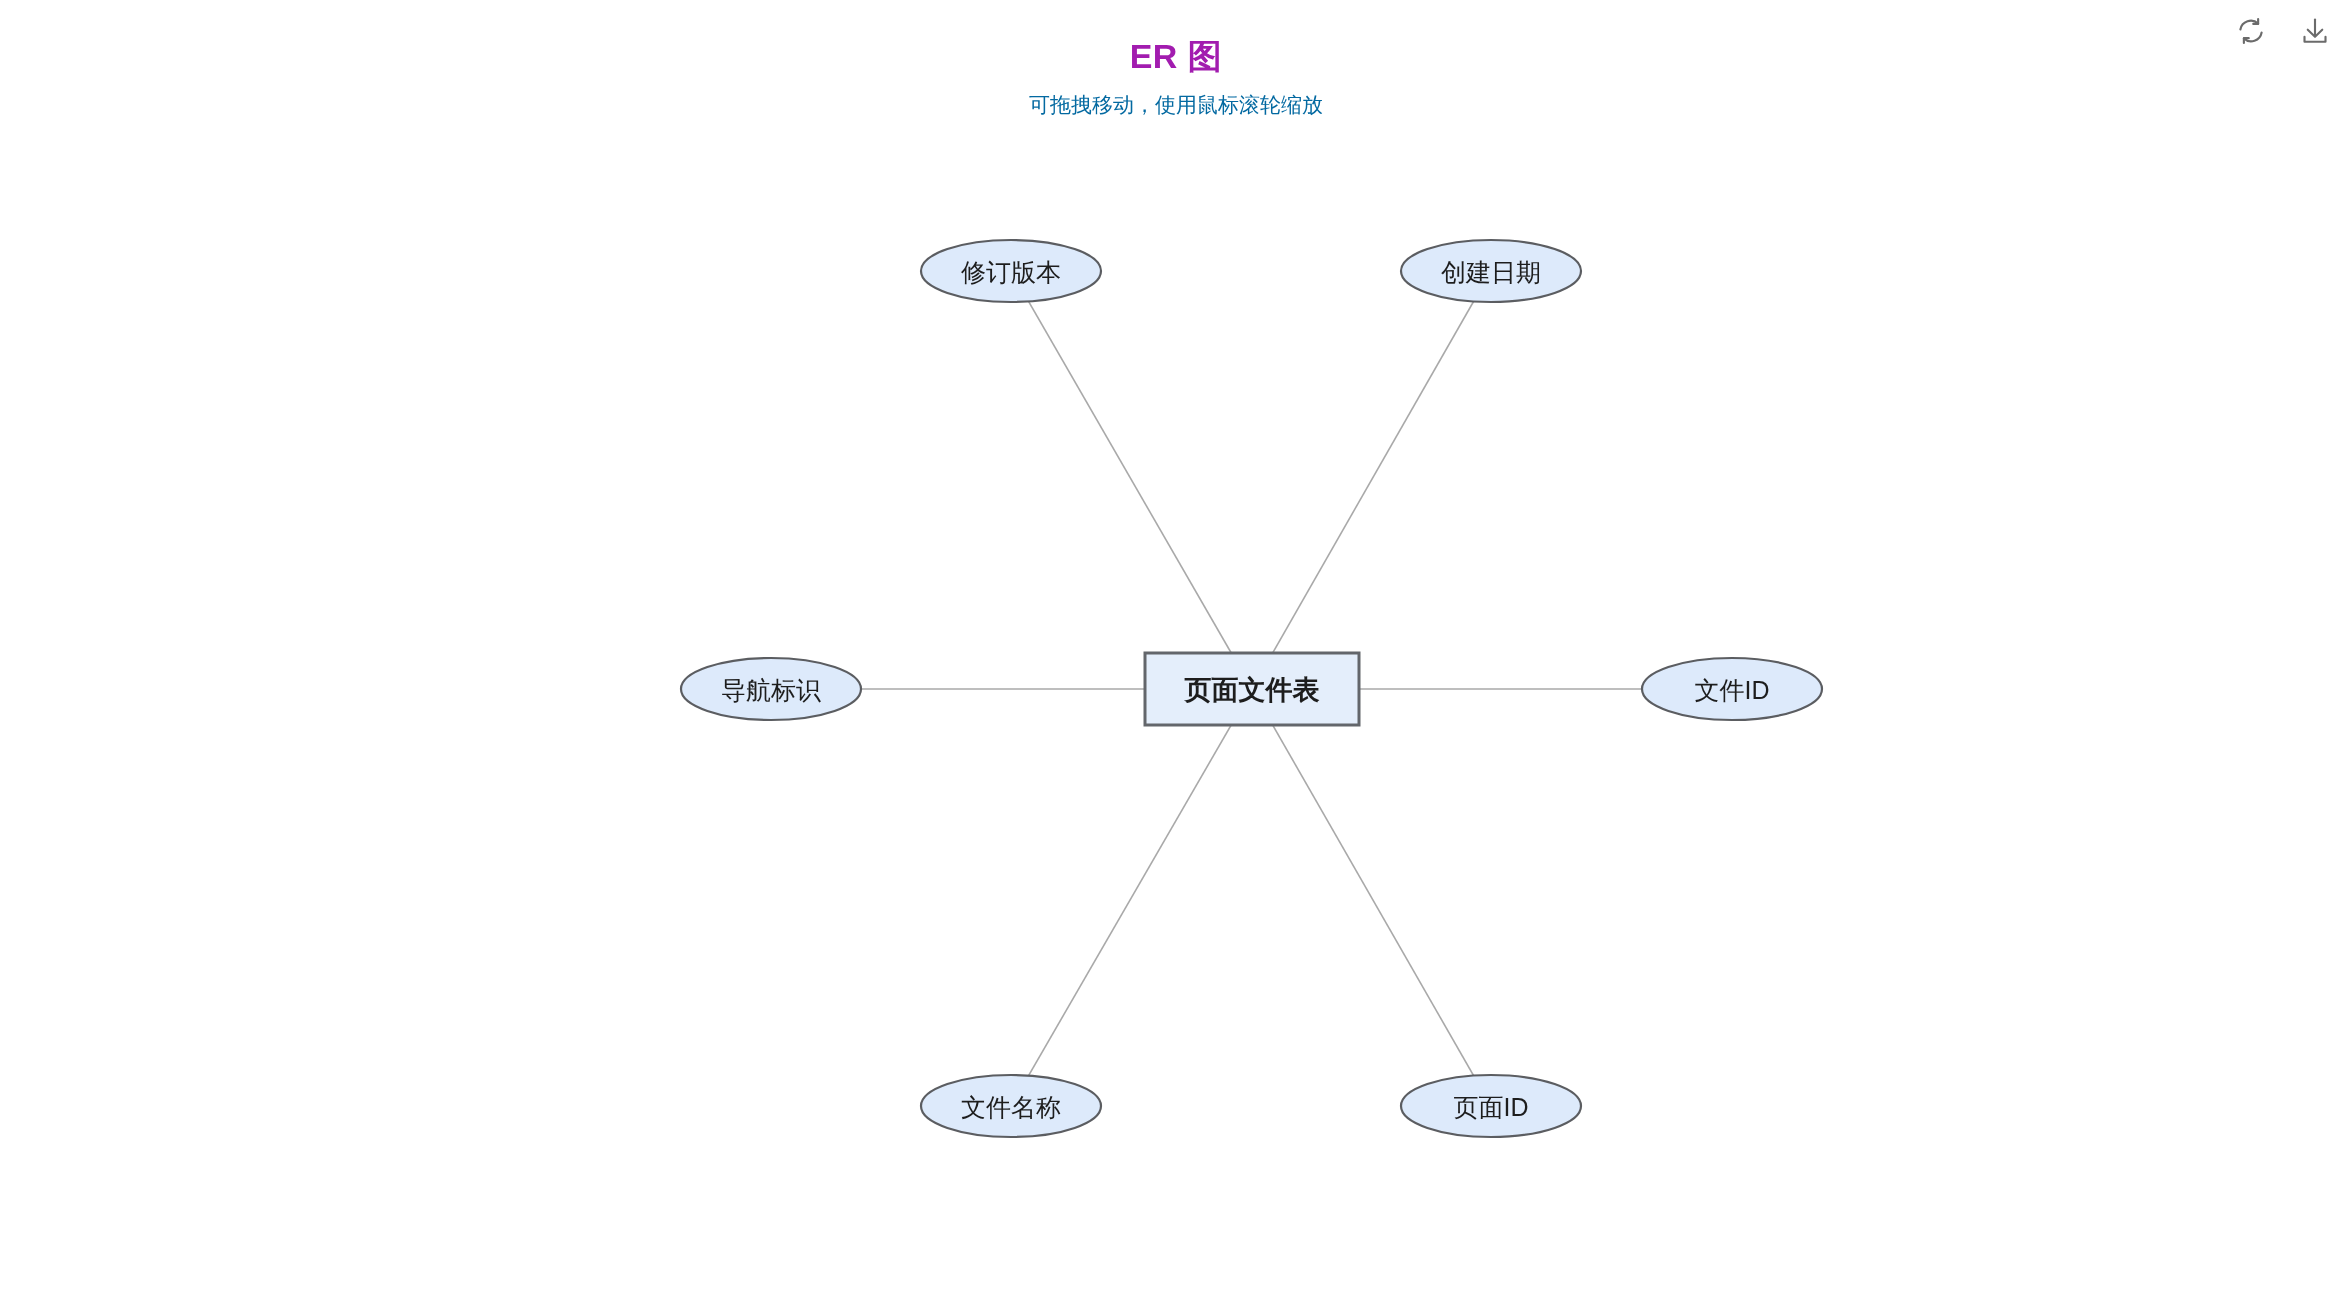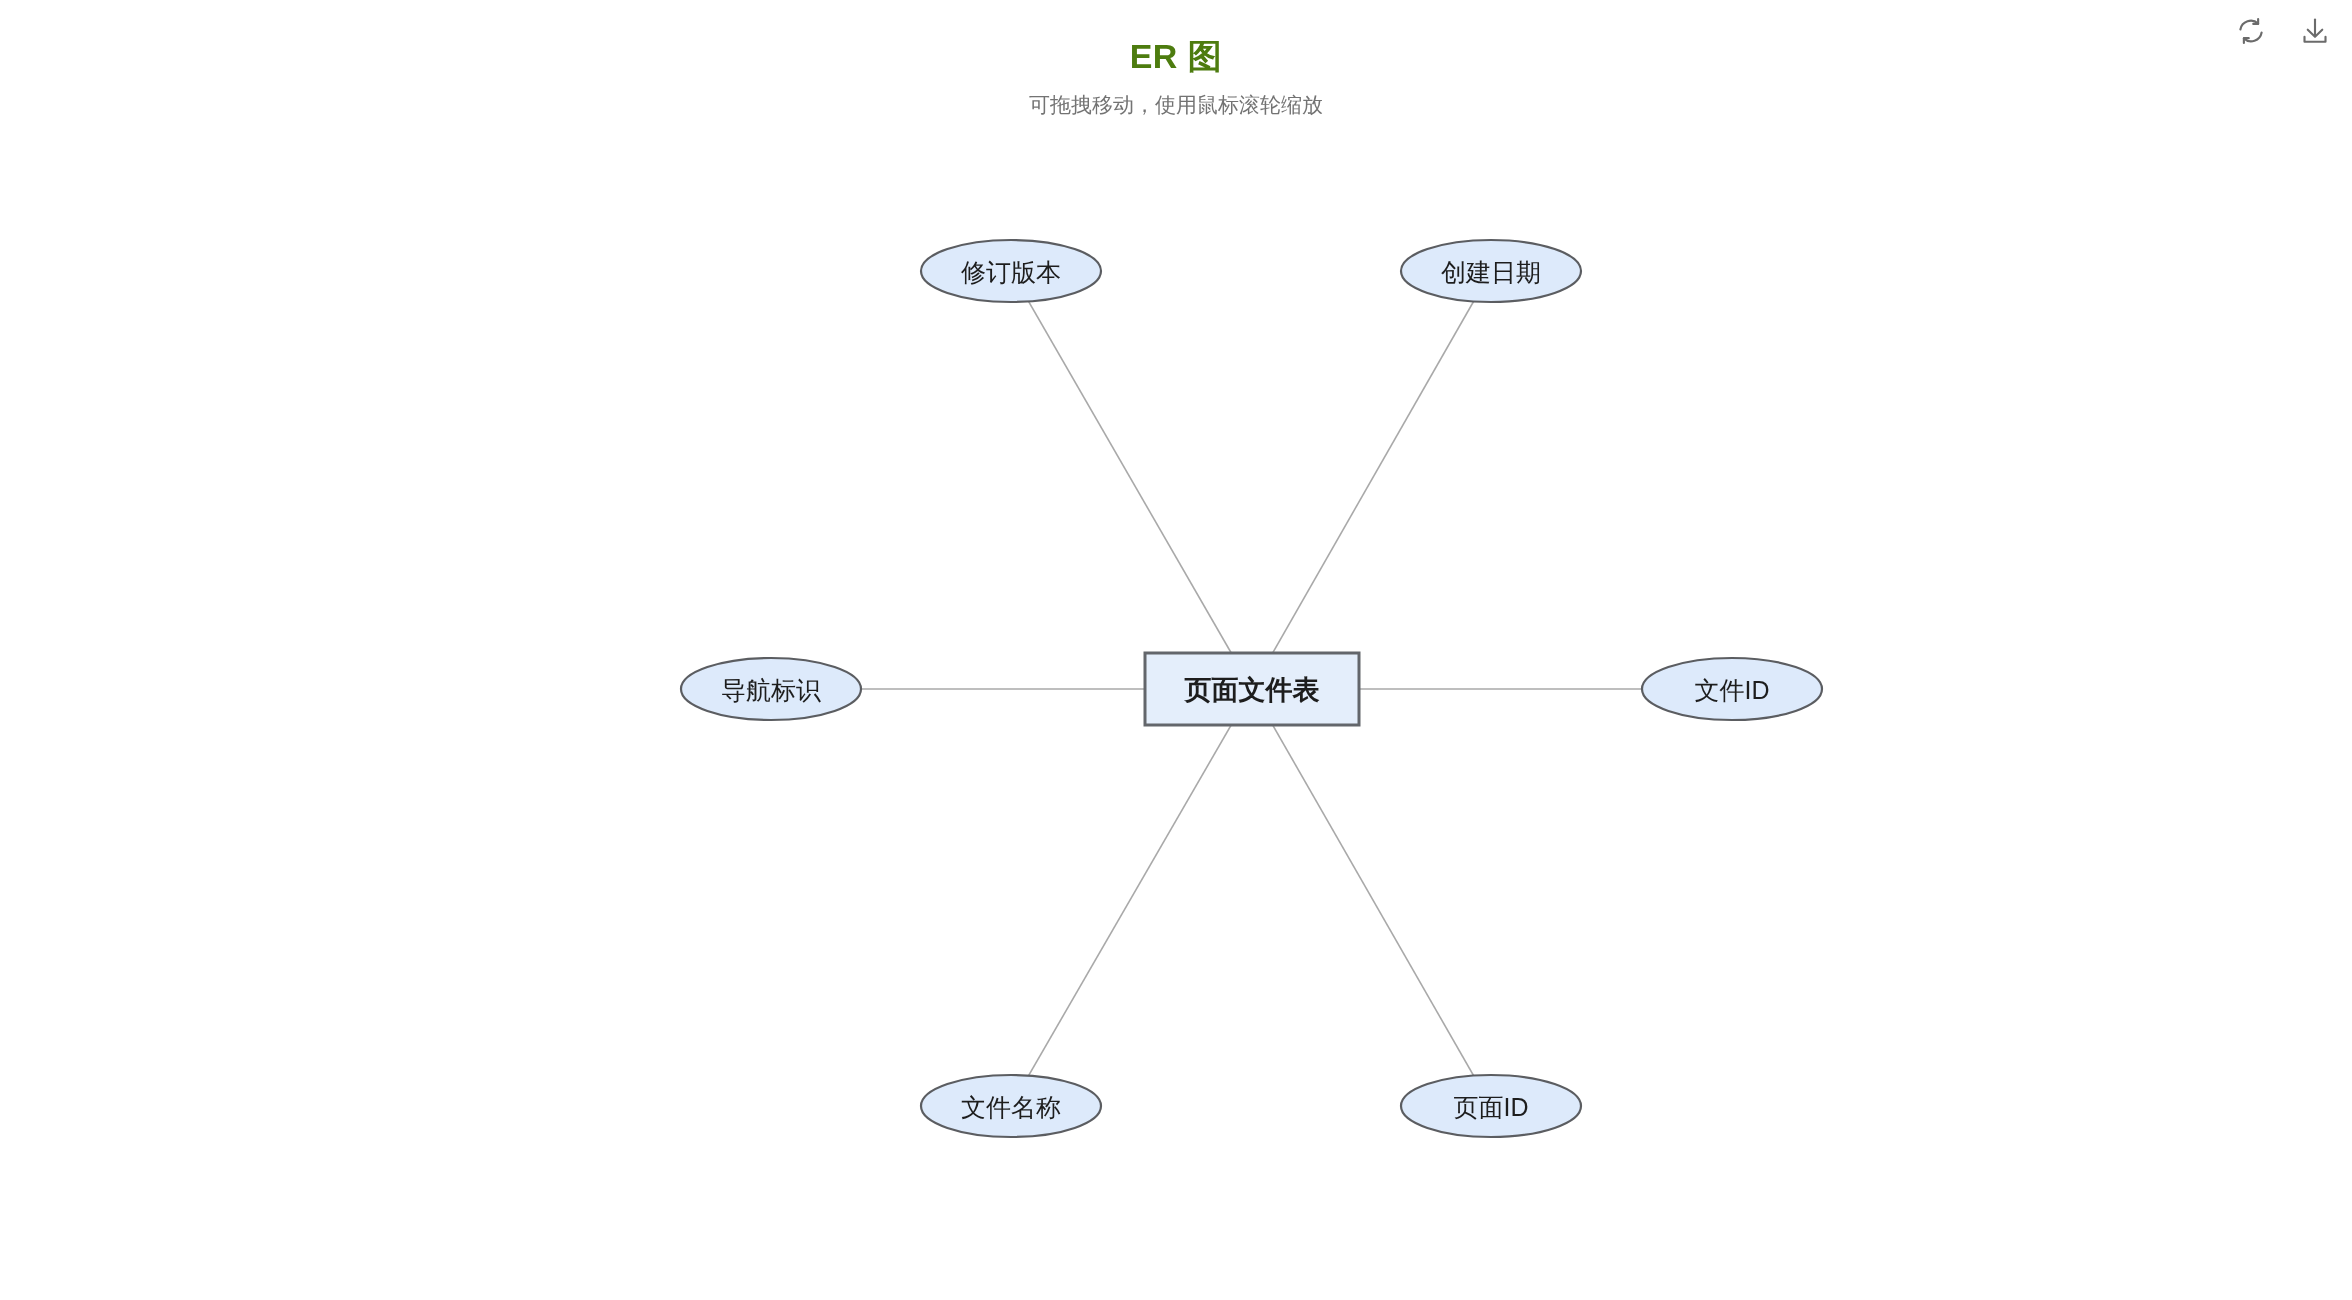--- a/index.html
+++ b/index.html
@@ -22,30 +22,30 @@
     top: 0;
     width: 2352px;
     text-align: center;
     pointer-events: none;
   }
   .page-title {
     margin: 0;
     padding-top: 38px;
     font-size: 34px;
     font-weight: bold;
-    color: #4d7c0f;
+    color: #a21caf;
     letter-spacing: 0.5px;
     line-height: 1.1;
   }
   .page-subtitle {
     margin: 0;
     padding-top: 18px;
     font-size: 21px;
     font-weight: normal;
-    color: #737373;
+    color: #0369a1;
     line-height: 1.1;
   }
 
   
   .toolbar {
     position: absolute;
     right: 18px;
     top: 12px;
     display: flex;
     align-items: center;

